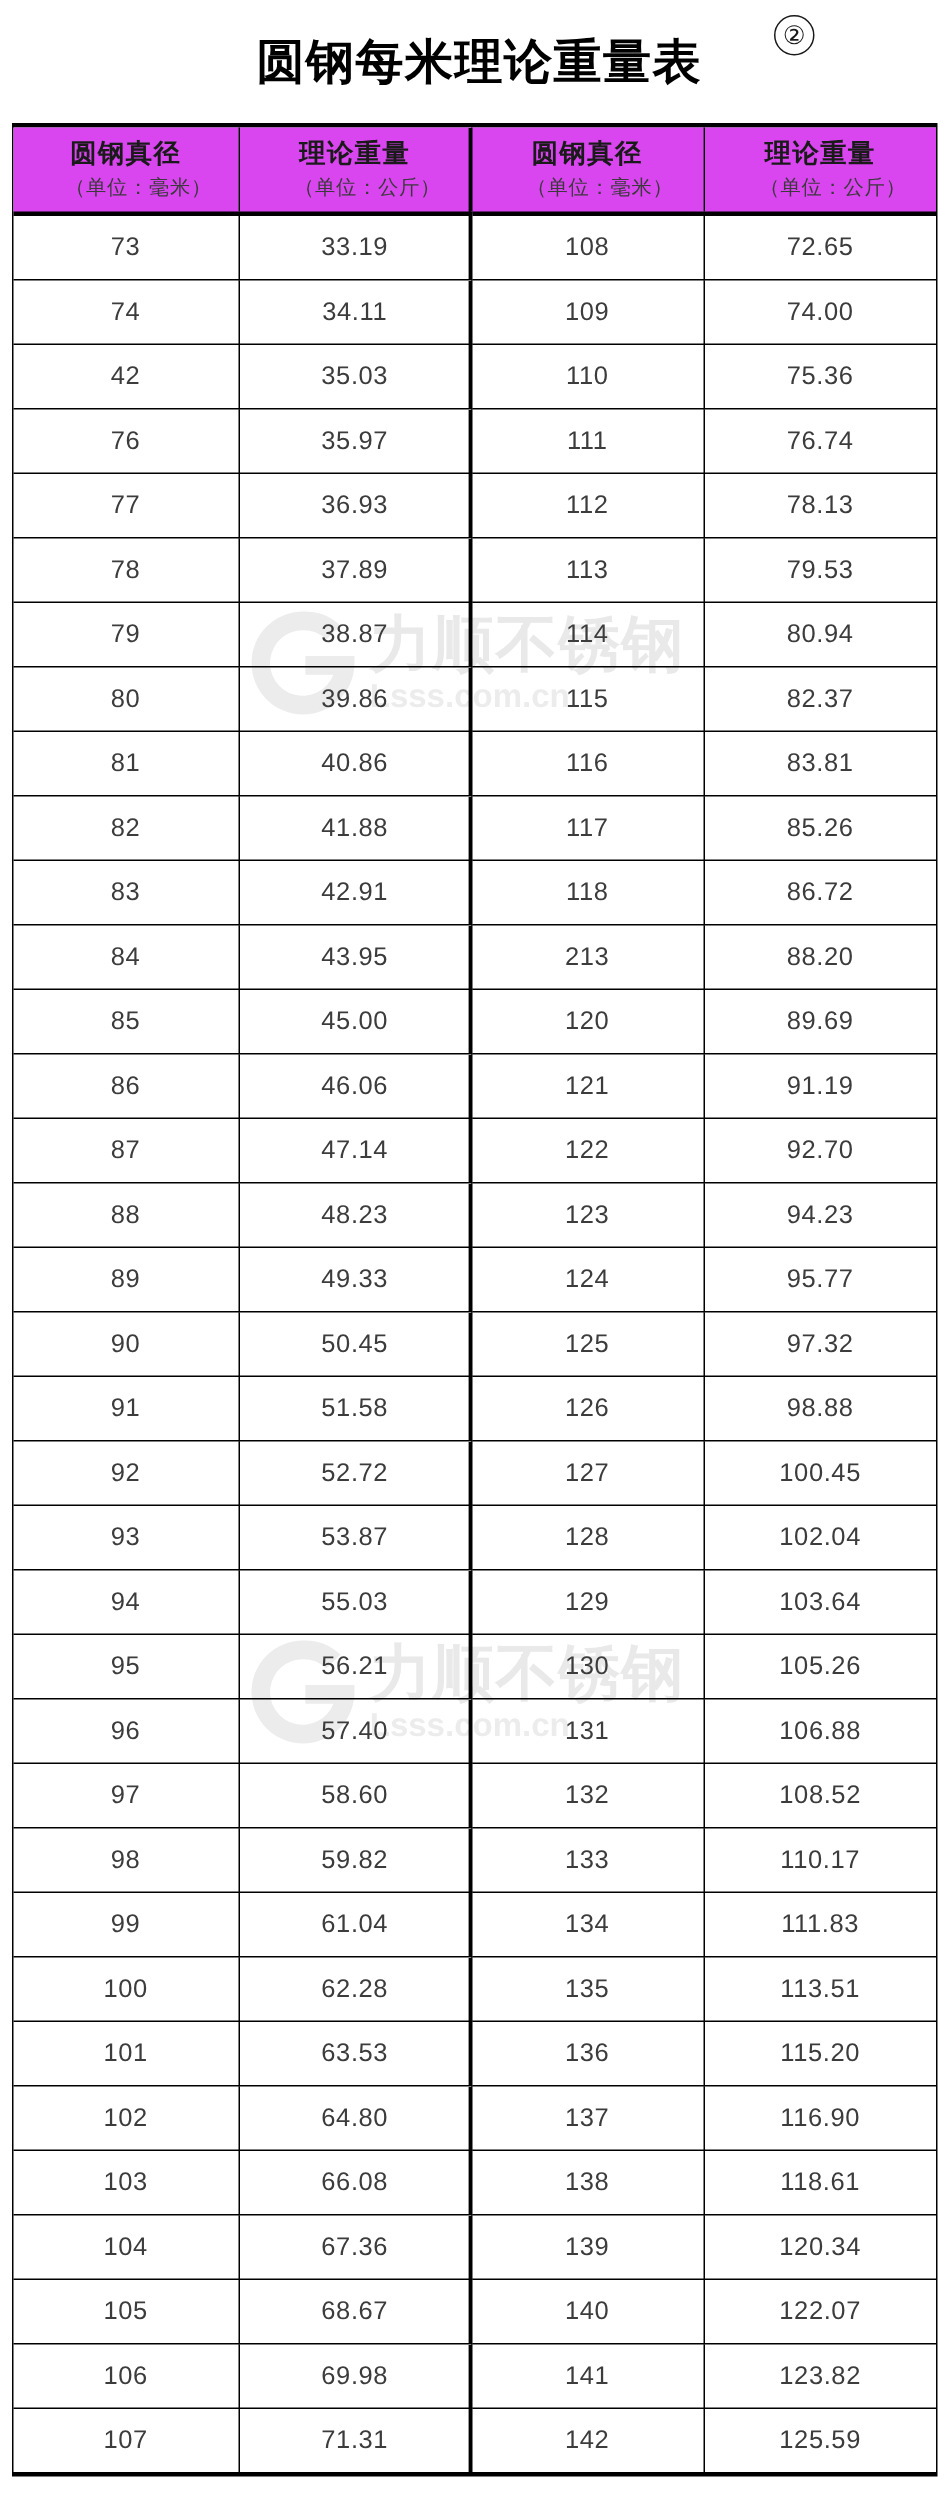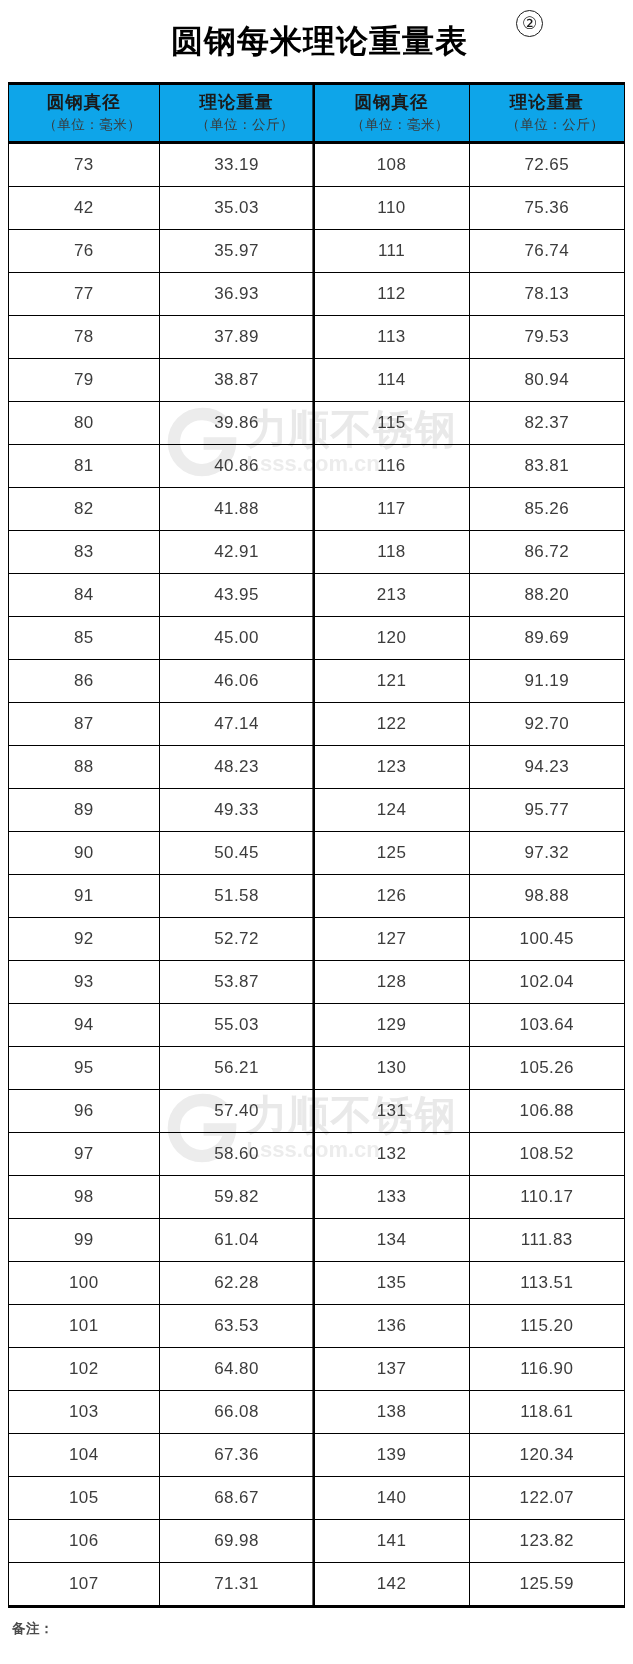--- a/index.html
+++ b/index.html
@@ -120,21 +120,21 @@
     border-collapse: collapse;
     width: 100%;
     table-layout: fixed;
   }
   table.wt col.c1 { width: 150px; }
   table.wt col.c2 { width: 155px; }
   table.wt col.c3 { width: 155px; }
   table.wt col.c4 { width: 155px; }
 
   thead th {
-    background: #0ea5e9;
+    background: #d946ef;
     border-bottom: 3px solid #000;
     border-right: 1.6px solid #000;
     padding: 7px 0 8px 0;
     font-weight: normal;
     text-align: center;
     vertical-align: middle;
   }
   thead th.mid {
     border-right: 1.6px solid #000;
     box-shadow: inset -5px 0 0 -3.4px #000;
@@ -258,20 +258,26 @@
         </tr>
       </thead>
       <tbody id="table-body">
           <tr>
             <td>73</td>
             <td class="mid">33.19</td>
             <td>108</td>
             <td>72.65</td>
           </tr>
           <tr>
+            <td>74</td>
+            <td class="mid">34.11</td>
+            <td>109</td>
+            <td>74.00</td>
+          </tr>
+          <tr>
             <td>42</td>
             <td class="mid">35.03</td>
             <td>110</td>
             <td>75.36</td>
           </tr>
           <tr>
             <td>76</td>
             <td class="mid">35.97</td>
             <td>111</td>
             <td>76.74</td>

